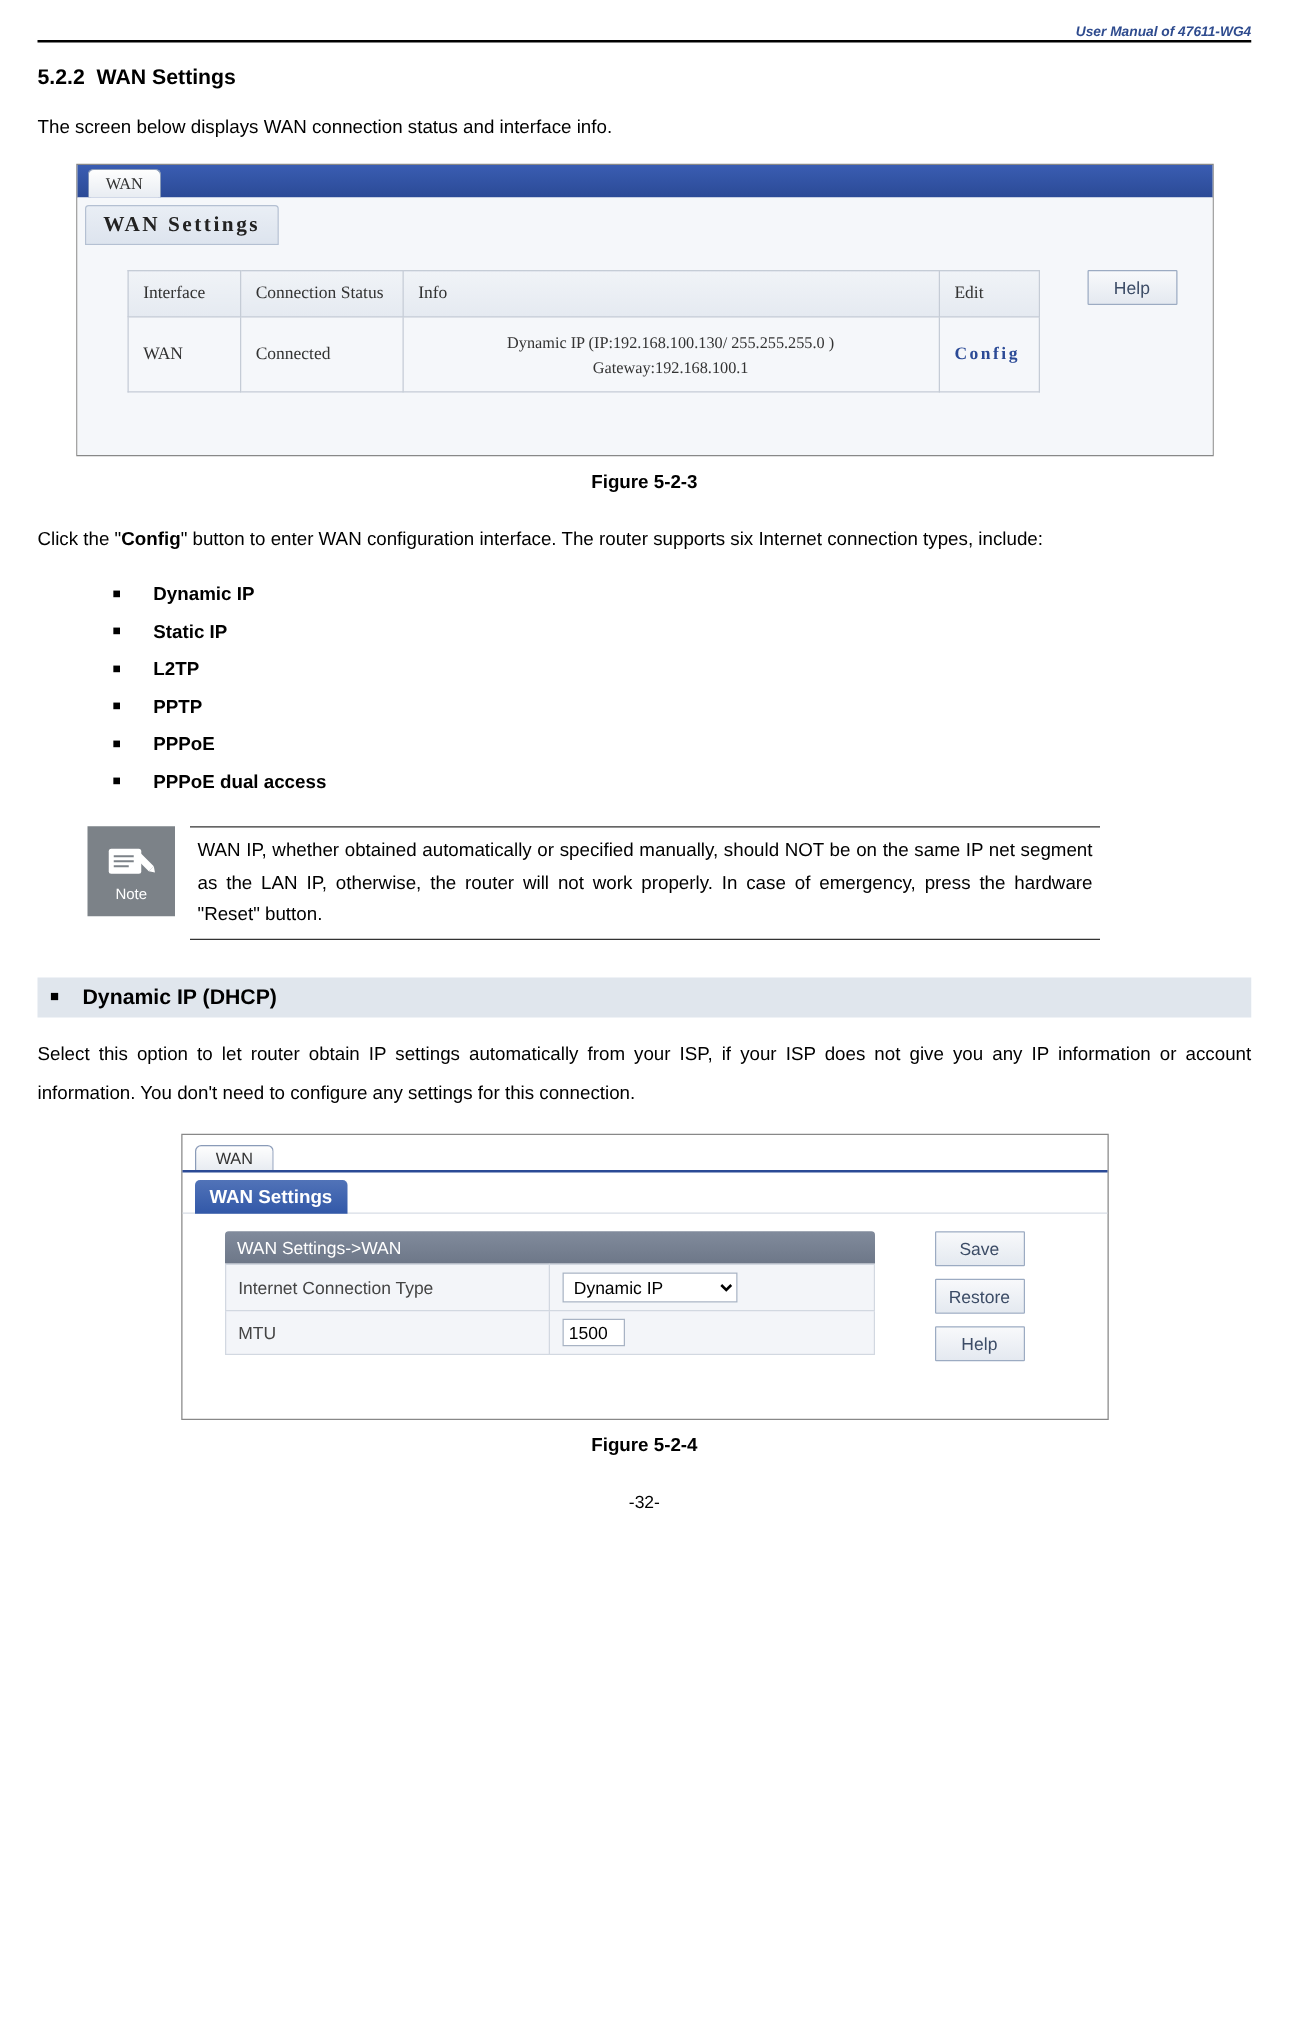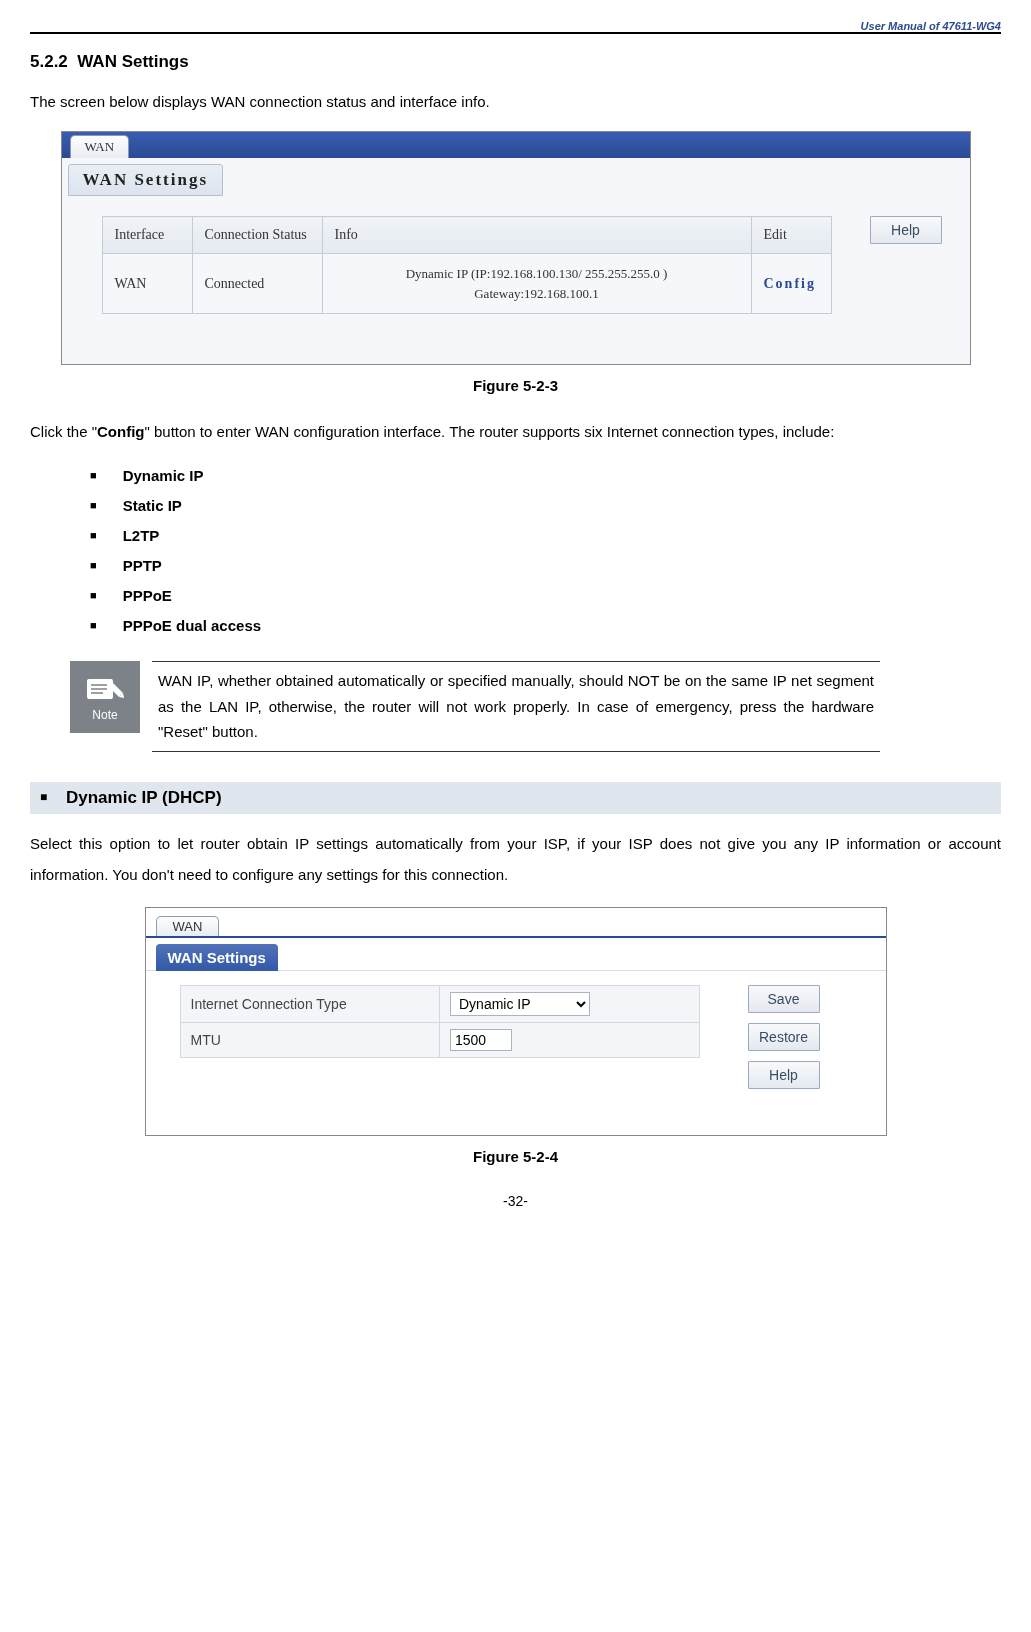--- a/index.html
+++ b/index.html
@@ -277,21 +277,21 @@
       background: #fff;
       font-size: 14px;
       padding: 2px 4px;
       width: 140px;
     }
     .ss2-input {
       border: 1px solid #a8b3c4;
       background: #fff;
       font-size: 14px;
       padding: 2px 4px;
-      width: 62px;
+      width: 50px;
     }
     .ss2-side {
       margin-left: 48px;
       padding-top: 0px;
     }
   </style>
 </head>
 <body>
 
 <div class="header-right">
@@ -376,20 +376,21 @@
 
 <p class="description description-justify" style="line-height:2.1">Select this option to let router obtain IP settings automatically from your ISP, if your ISP does not give you any IP information or account information. You don't need to configure any settings for this connection.</p>
 
 <div class="screenshot2">
   <div class="ss2-topbar">
     <div class="ss2-tab">WAN</div>
   </div>
   <div class="ss2-panel-tab">WAN Settings</div>
   <div class="ss2-main">
     <div class="ss2-form">
+      <div class="ss2-section-header">WAN Settings-&gt;WAN</div>
       <table class="ss2-form-table">
         <tbody>
             <tr>
           <td class="label">Internet Connection Type</td>
           <td>
             <select class="ss2-select">
               <option>Dynamic IP</option>
             </select>
           </td>
         </tr>

